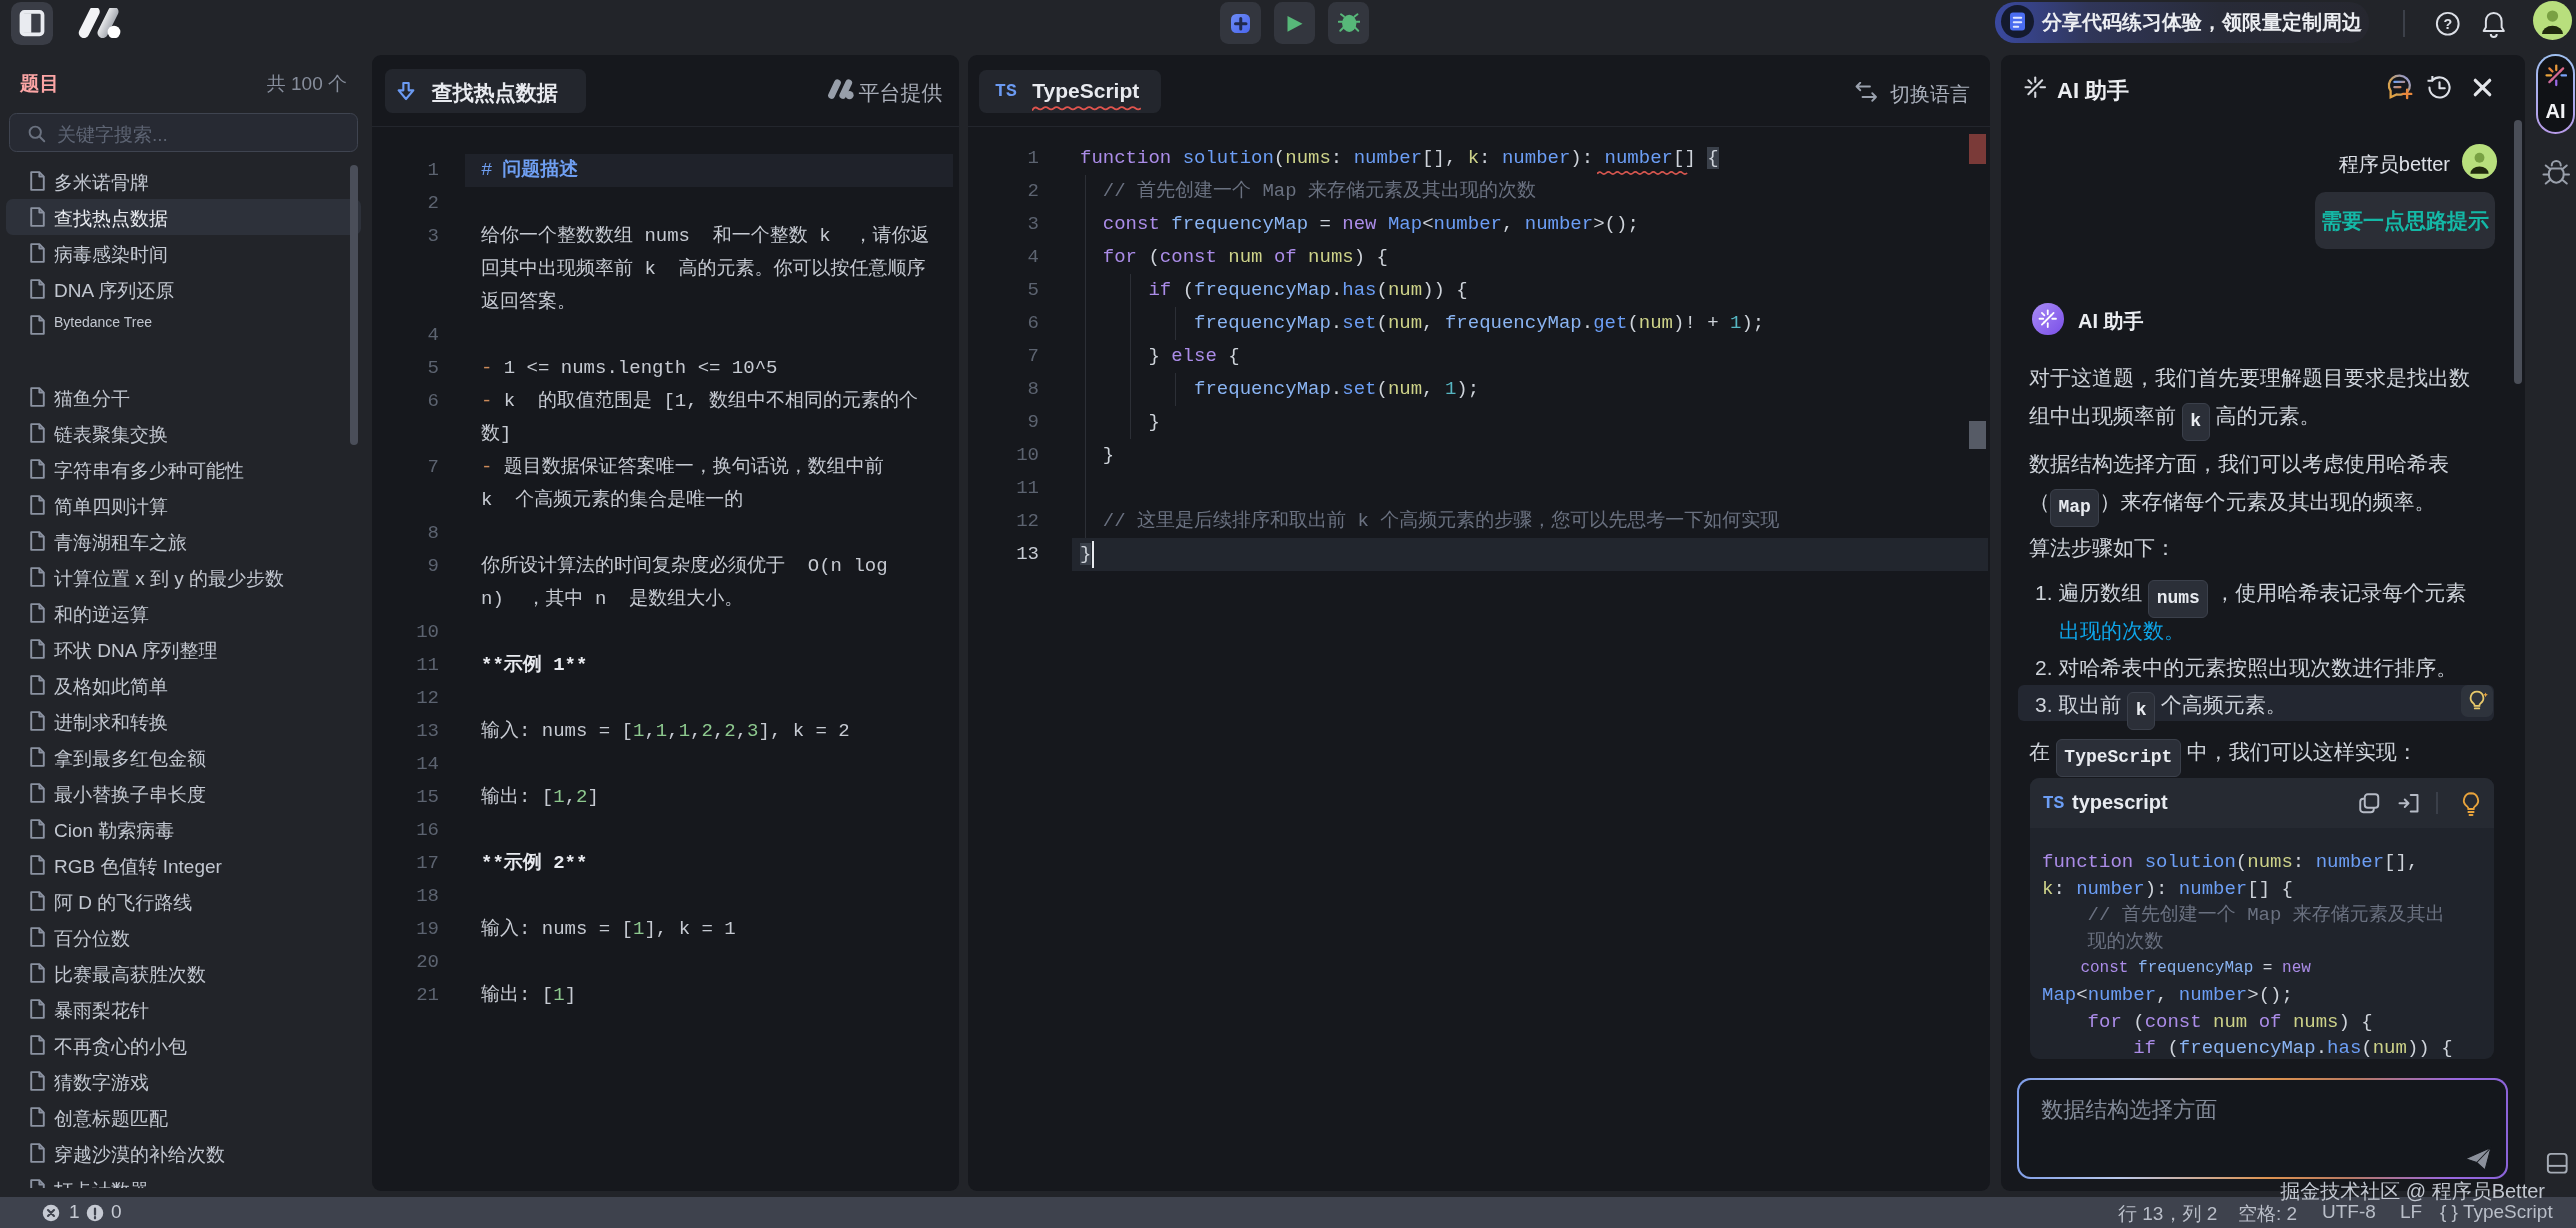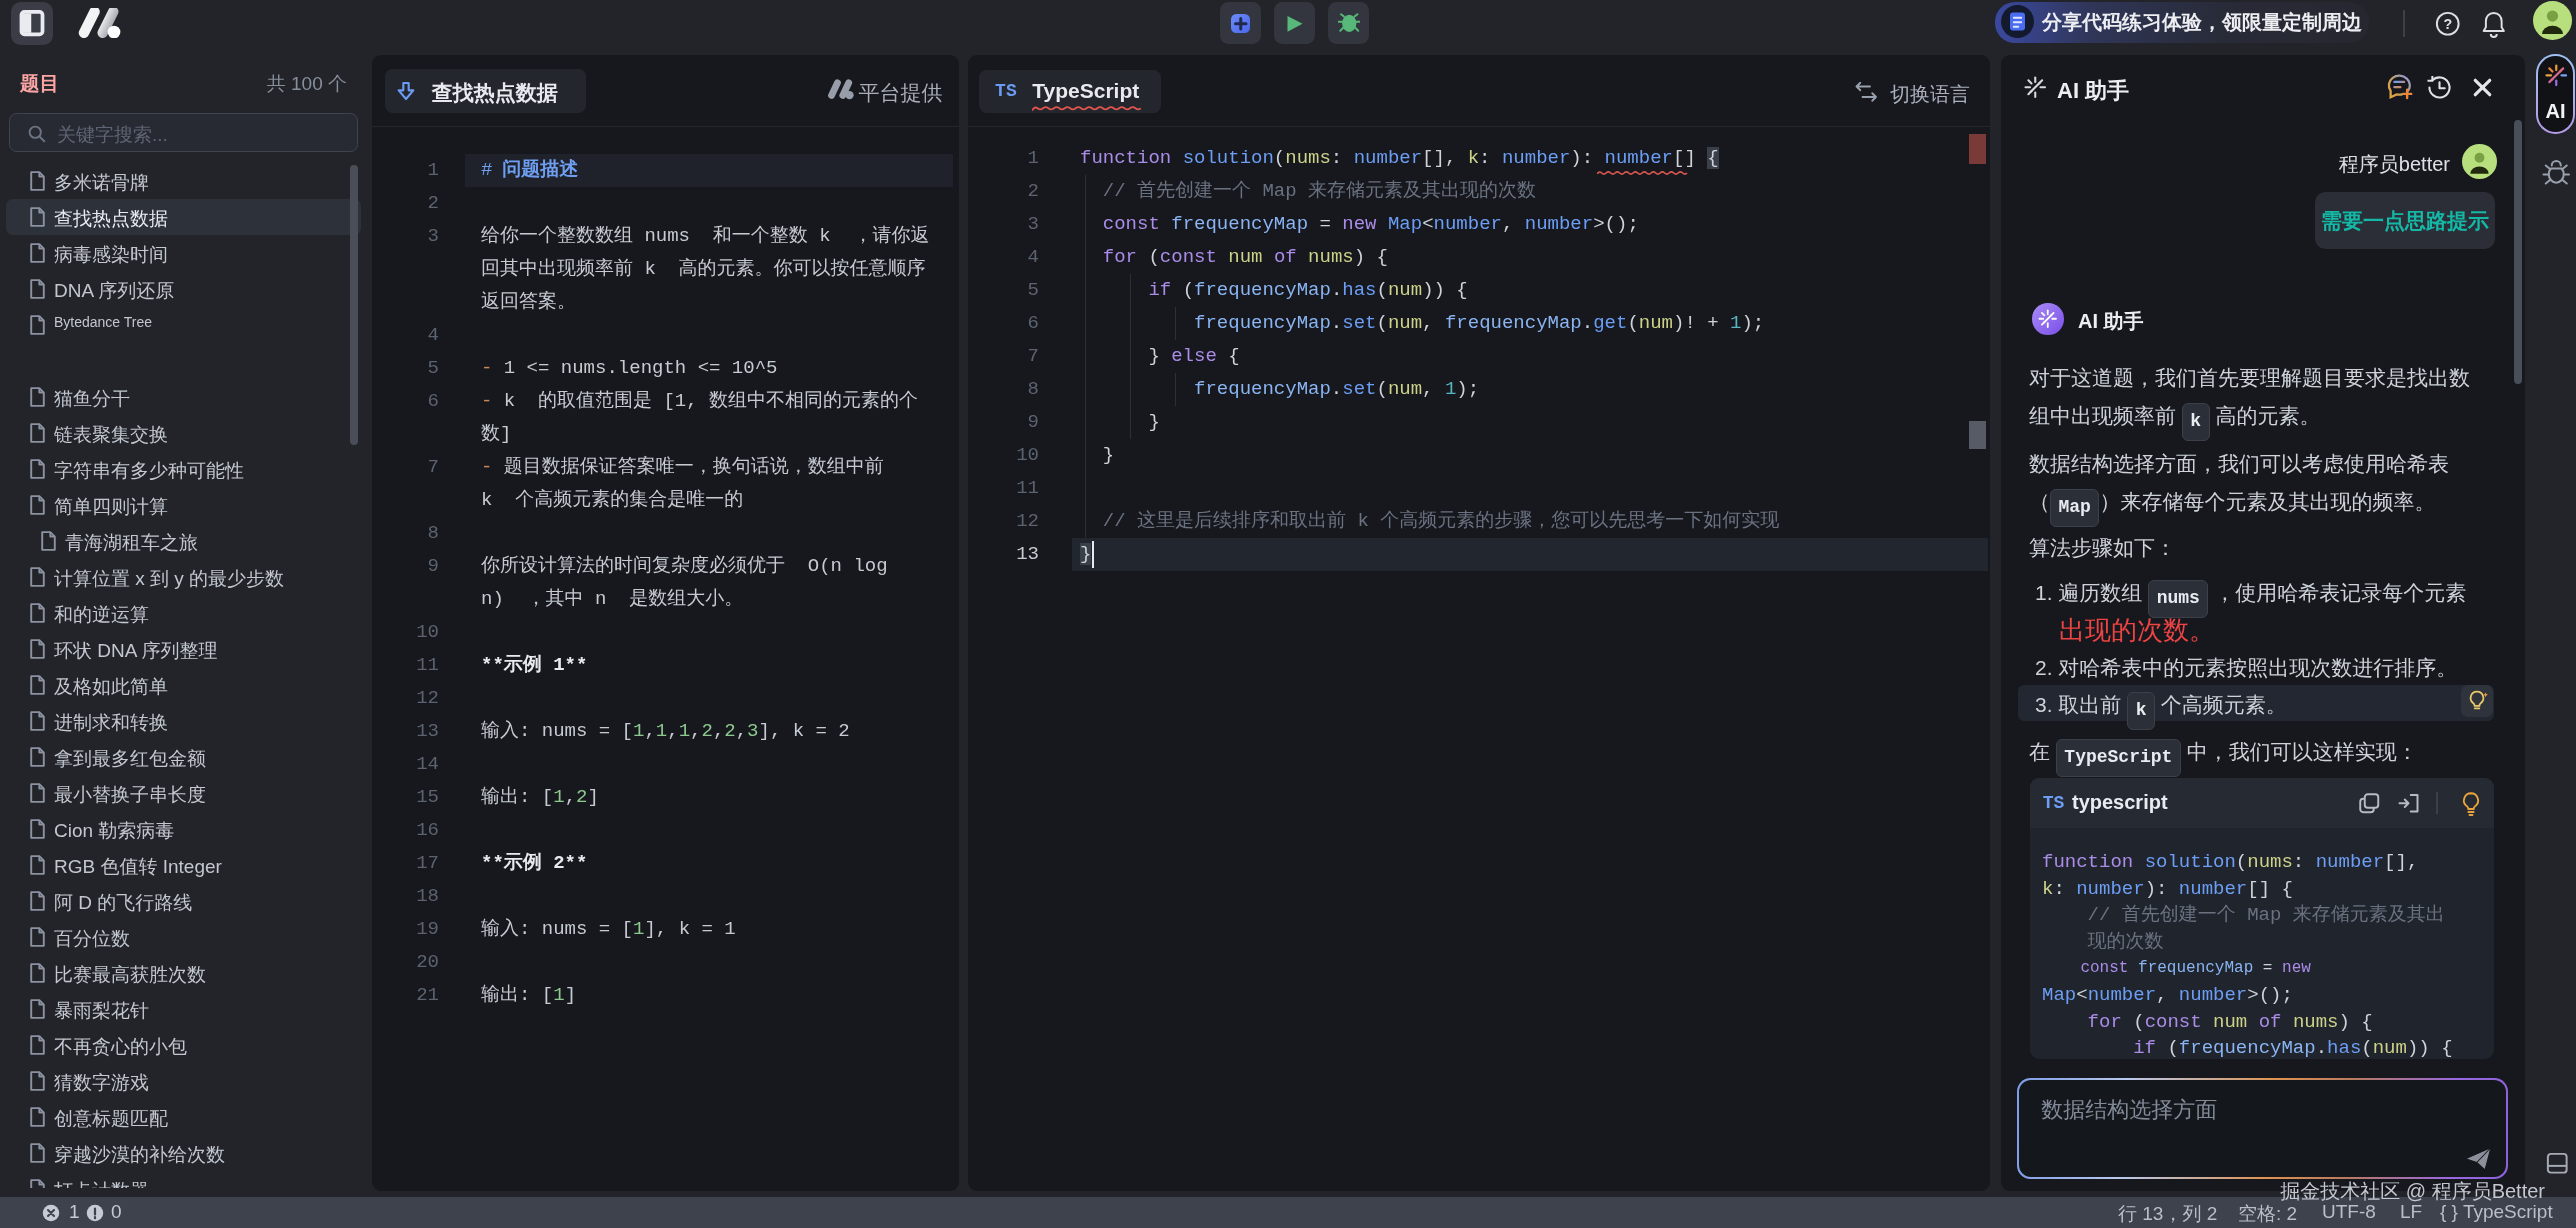--- a/index.html
+++ b/index.html
@@ -156,21 +156,21 @@
         </svg>
         <div class="abs" style="left:48px;top:6.8px;font-size:19px;color:#c2c7d0">字符串有多少种可能性</div>
       </div>
 <div class="abs" style="left:6px;top:324px;width:355px;height:36px;">
         <svg class="abs" style="left:22.5px;top:8.3px" width="17" height="20" viewBox="0 0 23 27">
           <path d="M3 1.5 h11 l6 6 V25.5 H3 Z" fill="none" stroke="#8b92a1" stroke-width="2.6" stroke-linejoin="round"></path>
           <path d="M14 1.5 v6 h6" fill="none" stroke="#8b92a1" stroke-width="2.6" stroke-linejoin="round"></path>
         </svg>
         <div class="abs" style="left:48px;top:6.8px;font-size:19px;color:#c2c7d0">简单四则计算</div>
       </div>
-<div class="abs" style="left:17px;top:360px;width:355px;height:36px;">
+<div class="abs" style="left:6px;top:360px;width:355px;height:36px;">
         <svg class="abs" style="left:22.5px;top:8.3px" width="17" height="20" viewBox="0 0 23 27">
           <path d="M3 1.5 h11 l6 6 V25.5 H3 Z" fill="none" stroke="#8b92a1" stroke-width="2.6" stroke-linejoin="round"></path>
           <path d="M14 1.5 v6 h6" fill="none" stroke="#8b92a1" stroke-width="2.6" stroke-linejoin="round"></path>
         </svg>
         <div class="abs" style="left:48px;top:6.8px;font-size:19px;color:#c2c7d0">青海湖租车之旅</div>
       </div>
 <div class="abs" style="left:6px;top:396px;width:355px;height:36px;">
         <svg class="abs" style="left:22.5px;top:8.3px" width="17" height="20" viewBox="0 0 23 27">
           <path d="M3 1.5 h11 l6 6 V25.5 H3 Z" fill="none" stroke="#8b92a1" stroke-width="2.6" stroke-linejoin="round"></path>
           <path d="M14 1.5 v6 h6" fill="none" stroke="#8b92a1" stroke-width="2.6" stroke-linejoin="round"></path>
@@ -469,21 +469,21 @@
             <line x1="20" y1="10" x2="10" y2="20"></line>
           </g>
         </svg></div>
 <div class="abs" style="left:77px;top:253px;font-size:20px;font-weight:bold;color:#eceef2">AI 助手</div>
 <div class="abs" style="left:28px;top:306px;height:33px;line-height:33px;color:#ced3da;font-size:21px;white-space:pre">对于这道题，我们首先要理解题目要求是找出数</div>
 <div class="abs" style="left:28px;top:344px;height:33px;line-height:33px;color:#ced3da;font-size:21px;white-space:pre">组中出现频率前 <span class="chip">k</span> 高的元素。</div>
 <div class="abs" style="left:28px;top:392px;height:33px;line-height:33px;color:#ced3da;font-size:21px;white-space:pre">数据结构选择方面，我们可以考虑使用哈希表</div>
 <div class="abs" style="left:28px;top:430px;height:33px;line-height:33px;color:#ced3da;font-size:21px;white-space:pre">（<span class="chip">Map</span>）来存储每个元素及其出现的频率。</div>
 <div class="abs" style="left:28px;top:476px;height:33px;line-height:33px;color:#ced3da;font-size:21px;white-space:pre">算法步骤如下：</div>
 <div class="abs" style="left:34px;top:521px;height:33px;line-height:33px;color:#ced3da;font-size:21px;white-space:pre">1. 遍历数组 <span class="chip">nums</span> ，使用哈希表记录每个元素</div>
-<div class="abs" style="left:58px;top:559px;height:33px;line-height:33px;color:#ef4444;font-size:26px;white-space:pre">出现的次数。</div>
+<div class="abs" style="left:58px;top:559px;height:33px;line-height:33px;color:#0ea5e9;font-size:21px;white-space:pre">出现的次数。</div>
 <div class="abs" style="left:34px;top:596px;height:33px;line-height:33px;color:#ced3da;font-size:21px;white-space:pre">2. 对哈希表中的元素按照出现次数进行排序。</div>
 <div class="abs" style="left:16.5px;top:630px;width:476px;height:36px;background:#232731;border-radius:6px"></div>
 <div class="abs" style="left:34px;top:633px;height:33px;line-height:33px;color:#ced3da;font-size:21px;white-space:pre">3. 取出前 <span class="chip">k</span> 个高频元素。</div>
 <div class="abs" style="left:460px;top:630px;width:32px;height:32px;background:#2e333c;border-radius:6.8px"><svg width="32" height="32" viewBox="0 0 43 43">
           <path d="M21.5 9 a8.5 8.5 0 0 1 5 15.4 c-1.2 1 -1.8 2 -1.8 3.6 h-6.4 c0-1.6 -.6-2.6 -1.8-3.6 a8.5 8.5 0 0 1 5-15.4 Z" fill="none" stroke="#e8c96b" stroke-width="2.4"></path>
           <path d="M18.5 31.5 h6" stroke="#e8c96b" stroke-width="2.4" stroke-linecap="round"></path>
           <path d="M33 10 l1 2.2 2.2 1 -2.2 1 -1 2.2 -1-2.2 -2.2-1 2.2-1 Z" fill="#e8a33c"></path>
         </svg></div>
 <div class="abs" style="left:28px;top:680px;height:33px;line-height:33px;color:#ced3da;font-size:21px;white-space:pre">在 <span class="chip">TypeScript</span> 中，我们可以这样实现：</div>
 <div class="abs" style="left:29px;top:723px;width:464px;height:281px;border-radius:9px;overflow:hidden;background:#20242c">

